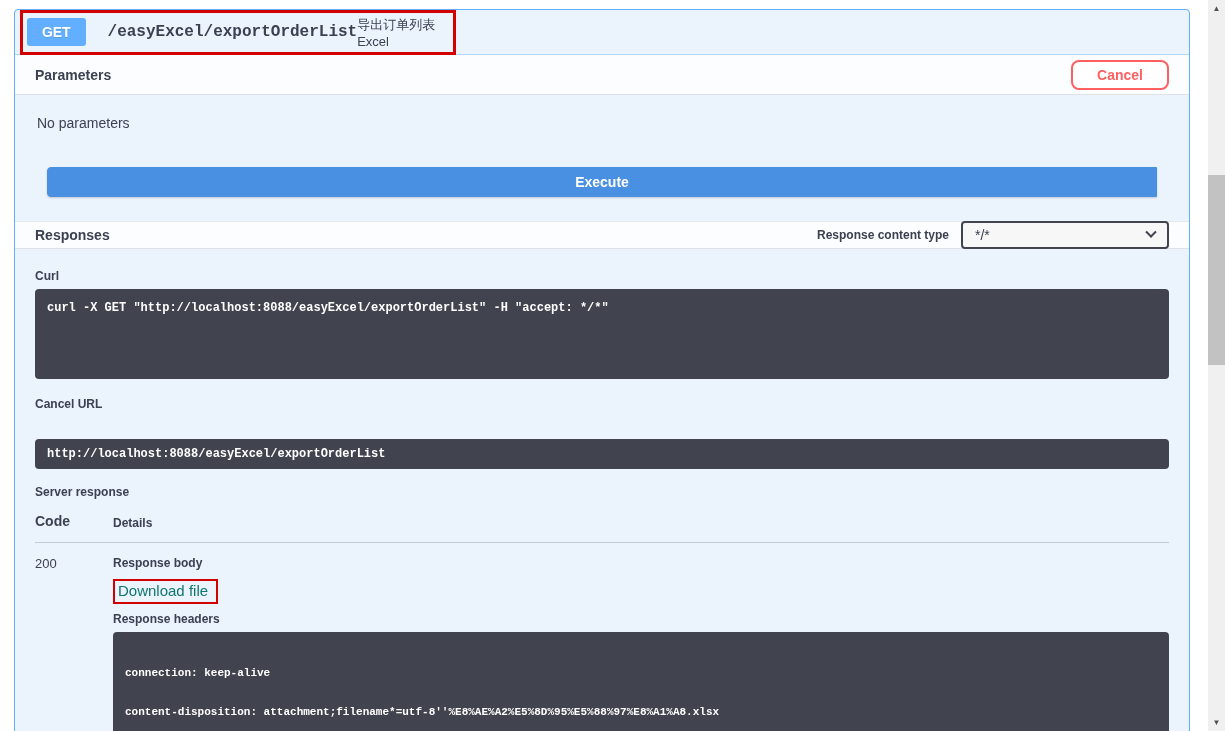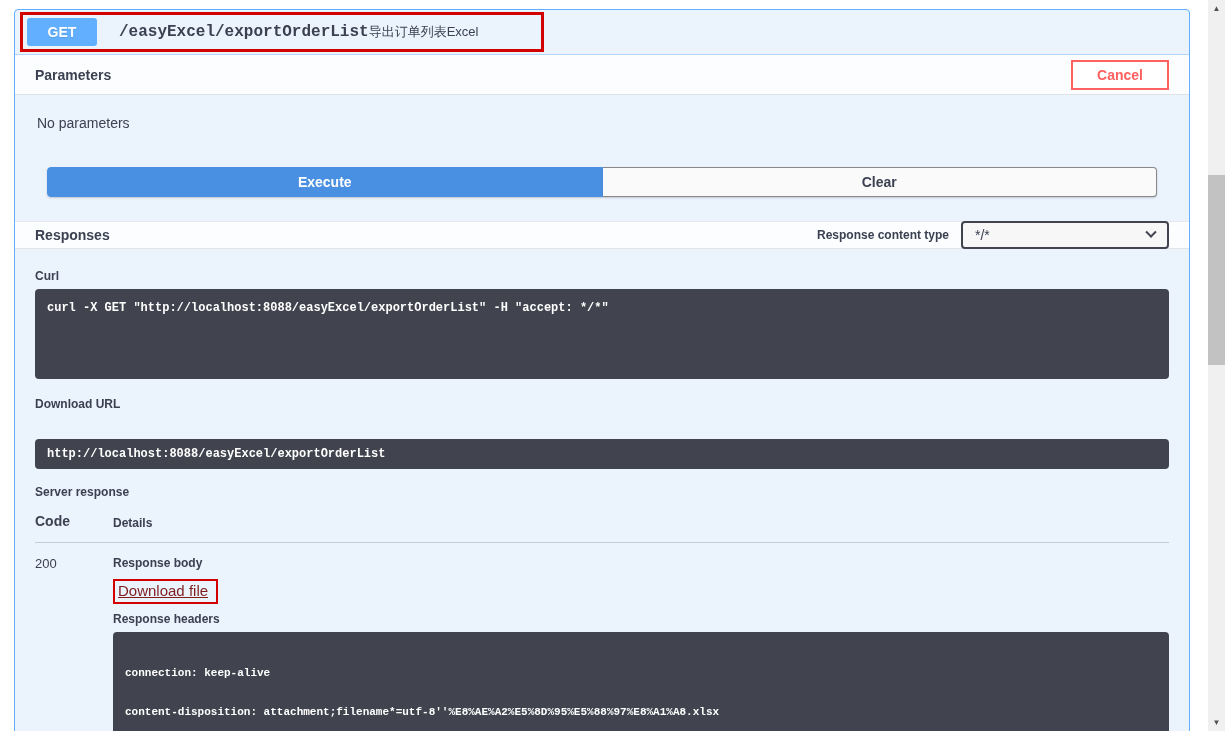--- a/index.html
+++ b/index.html
@@ -7,36 +7,36 @@
     font-family:"Liberation Sans", sans-serif; color:#3b4151; }
   .page { position:relative; width:1225px; height:731px; background:#fff; }
 
   
   .opblock { position:absolute; left:14px; top:9px; width:1176px; height:900px;
     background:#ebf3fd; border:1px solid #61affe; border-radius:4px; overflow:hidden; }
 
   .opblock-summary { height:45px; display:flex; align-items:center; padding:0 5px;
     border-bottom:1px solid #b3d7fb; cursor:pointer; }
   .annotation-box { display:flex; align-items:center; border:3px solid #d30000;
-    padding:3px 4px; width:524px; background:transparent; }
+    padding:3px 4px; width:436px; background:transparent; }
   .get-badge { width:70px; padding:6px 0; text-align:center; background:#61affe;
     color:#fff; font-weight:700; font-size:14px; border-radius:3px;
     text-shadow:0 1px 0 rgba(0,0,0,.1); }
   .endpoint-path { margin-left:22px; font-family:"Liberation Mono", monospace;
     font-weight:700; font-size:16px; color:#3b4151; }
   .endpoint-desc { margin-left:0; font-size:13px; color:#3b4151; }
 
   .section-header { height:40px; background:#fbfdff; display:flex; align-items:center;
     justify-content:space-between; padding:0 20px;
     border-bottom:1px solid rgba(59,65,81,.14);gap:20px; }
   .section-header.responses { height:28px; border-top:1px solid rgba(59,65,81,.10); }
   .section-title { font-size:14px; font-weight:700; color:#3b4151; }
 
   .cancel-btn { background:#fff; border:2px solid #ff6060; color:#ff6060;
-    border-radius:0; padding:5px 24px; font-weight:700; font-size:14px;
+    border-radius:8px; padding:5px 24px; font-weight:700; font-size:14px;
     font-family:"Liberation Sans", sans-serif; cursor:pointer; }
 
   .no-params { padding:20px 22px 36px; font-size:14px; color:#3b4151; }
 
   .execute-row { display:flex; padding:0 32px; margin-bottom:24px; }
   .execute-row button { flex:1; padding:6px 0; font-size:14px; font-weight:700;
     font-family:"Liberation Sans", sans-serif; cursor:pointer;
     box-shadow:0 1px 2px rgba(0,0,0,.18); }
   .btn-execute { background:#4990e2; color:#fff; border:1px solid #4990e2;
     border-radius:4px 0 0 4px; }
@@ -60,21 +60,21 @@
   .url-block { min-height:30px; padding:8px 12px; margin-bottom:16px;margin-top:28px; }
 
   .resp-thead { display:flex; padding:8px 0 12px; border-bottom:1px solid rgba(59,65,81,.22); }
   .col-code { width:78px; font-size:14px; font-weight:700; }
   .col-details { font-size:12px; font-weight:700; padding-top:3px; }
   .resp-row { display:flex; padding-top:13px; }
   .code-cell { width:78px; font-size:13px; color:#3b4151; }
   .details-cell { flex:1; }
   .download-annotation { display:inline-block; border:2px solid #d30000;
     padding:1px 8px 2px 3px; margin:3px 0 8px; }
-  .download-link { color:#7f1d1d; font-size:15px; text-decoration:underline; cursor:pointer; }
+  .download-link { color:#0f766e; font-size:15px; cursor:pointer; }
   .headers-block { margin-top:6px; padding:9px 12px; font-size:11px; line-height:13px;
     min-height:92px; }
 
   
   .scrollbar { position:absolute; right:0; top:0; width:17px; height:731px;
     background:#f0f0f0; }
   .sb-btn { position:absolute; left:0; width:17px; height:17px; display:flex;
     align-items:center; justify-content:center; font-size:8px; color:#505050;
     cursor:pointer; }
   .sb-btn.up { top:0; } .sb-btn.down { bottom:0; }
@@ -97,39 +97,38 @@
 
     <div class="section-header parameters">
       <span class="section-title">Parameters</span>
       <button class="cancel-btn">Cancel</button>
     </div>
 
     <div class="no-params">No parameters</div>
 
     <div class="execute-row">
       <button class="btn-execute">Execute</button>
-      <button class="btn-clear">Clear</button>
     </div>
 
     <div class="section-header responses">
       <span class="section-title">Responses</span>
       <div class="content-type-wrap">
         <span class="content-type-label">Response content type</span>
         <div class="fake-select">
           <span>*/*</span>
           <span class="chevron"></span>
         </div>
       </div>
     </div>
 
     <div class="responses-inner">
       <div class="block-label">Curl</div>
       <div class="code-block curl-block">curl -X GET "http://localhost:8088/easyExcel/exportOrderList" -H "accept: */*"</div>
 
-      <div class="block-label">Download URL</div>
+      <div class="block-label">Cancel URL</div>
       <div class="code-block url-block">http://localhost:8088/easyExcel/exportOrderList</div>
 
       <div class="block-label">Server response</div>
 
       <div class="resp-table">
         <div class="resp-thead">
           <div class="col-code">Code</div>
           <div class="col-details">Details</div>
         </div>
         <div class="resp-row">

